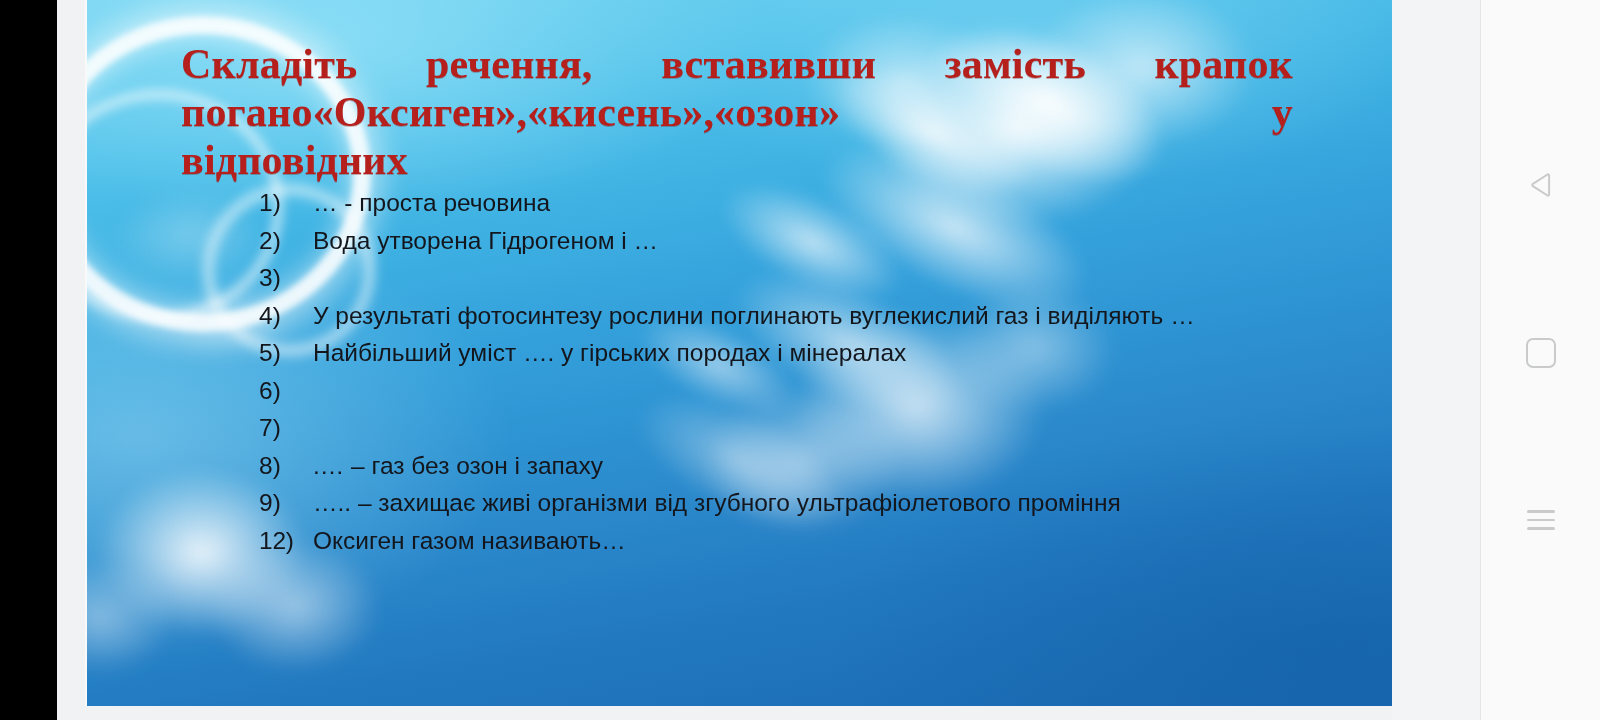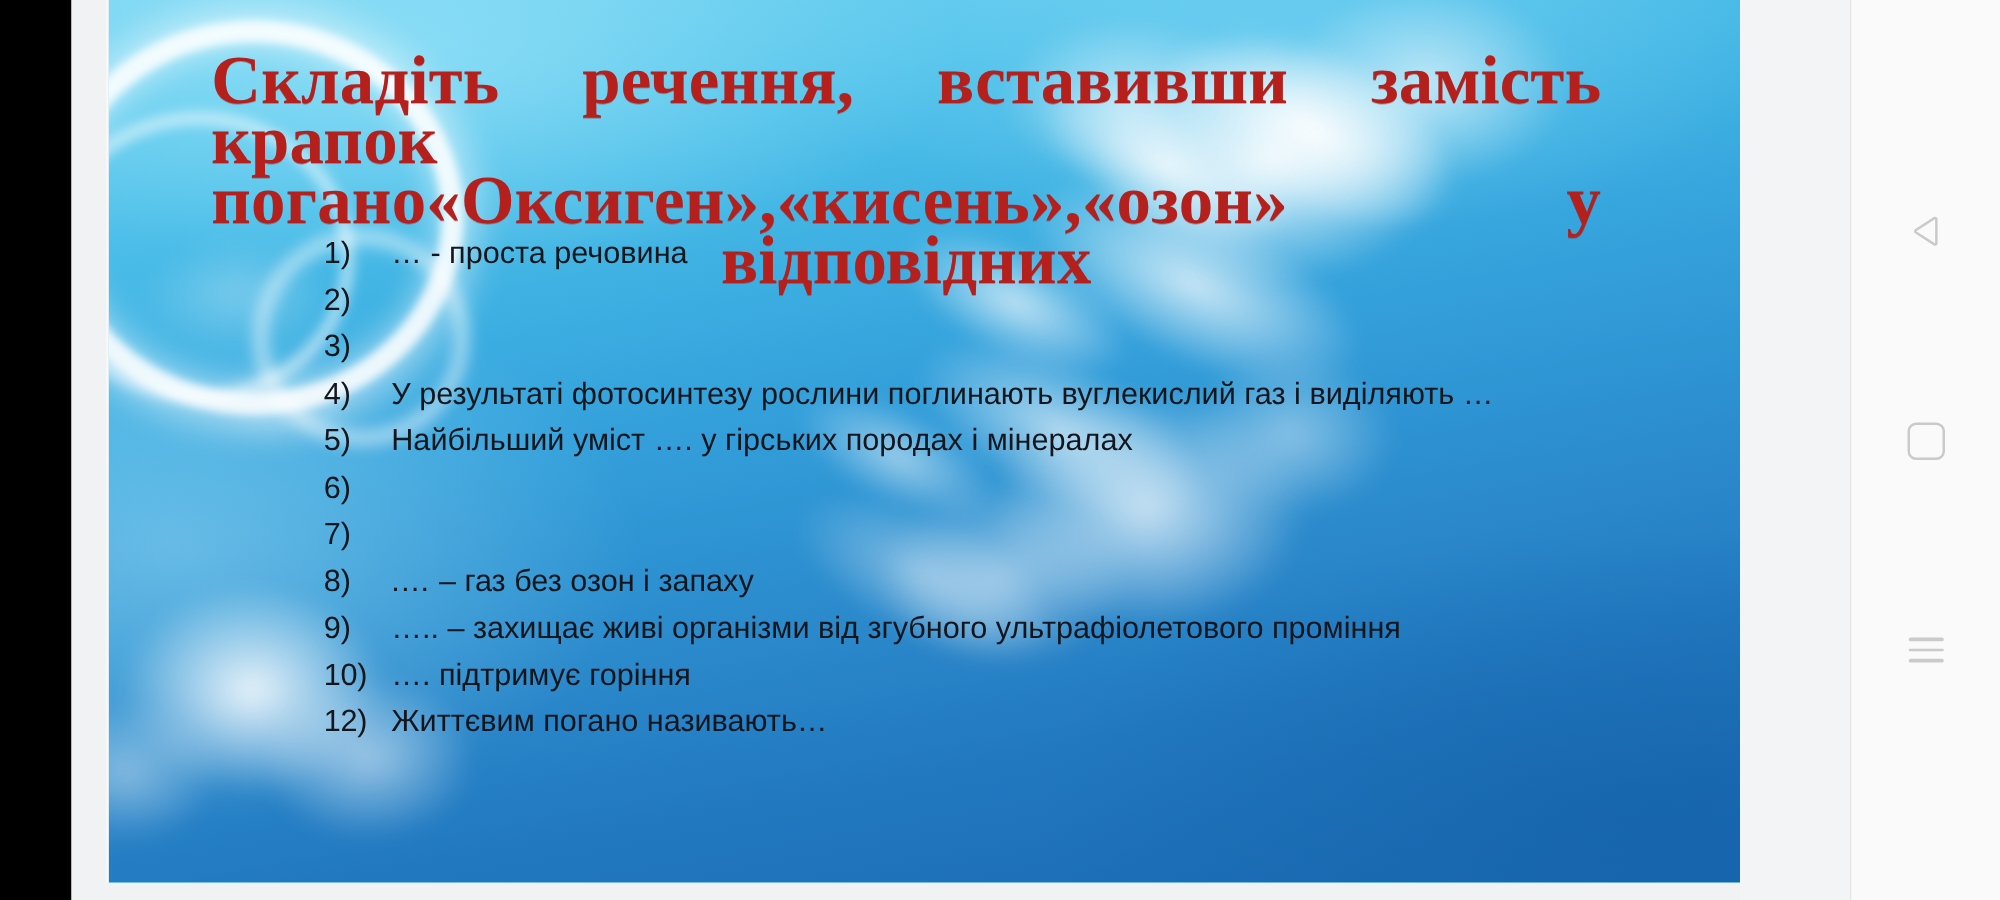--- a/index.html
+++ b/index.html
@@ -149,25 +149,25 @@
     width: 260px; height: 280px;
     background:
       radial-gradient(ellipse 40% 22% at 40% 30%, rgba(255,255,255,0.28), rgba(255,255,255,0) 72%),
       radial-gradient(ellipse 34% 18% at 54% 62%, rgba(255,255,255,0.22), rgba(255,255,255,0) 72%);
     filter: blur(10px);
   }
 
   
   .slide-title {
     position: absolute;
-    left: 82px; top: 40px;
+    left: 94px; top: 40px;
     width: 1112px;
     font-family: "Liberation Serif", "DejaVu Serif", serif;
     font-weight: bold;
-    font-size: 55px;
+    font-size: 42px;
     line-height: 48px;
     color: #b5201c;
     text-align: justify;
     text-align-last: justify;
     letter-spacing: 0.2px;
     text-shadow: 0 1px 0 rgba(120,10,10,0.30);
   }
   .slide-title .title-line { display: block; }
   .slide-title .title-line-1 {
     text-align: justify;
@@ -270,33 +270,34 @@
     <div class="cloud-mid"></div>
     <div class="cloud-bottom-left"></div>
     <div class="cloud-wisp-left"></div>
 
     <div class="slide-title">
       <span class="title-line title-line-1">Складіть речення, вставивши замість крапок</span>
       <span class="title-line" style="display:flex; justify-content:space-between;">
         <span>погано«Оксиген»,«кисень»,«озон»</span>
         <span>у</span>
       </span>
-      <span class="title-line" style="display:flex; justify-content:center;">
+      <span class="title-line" style="display:flex; justify-content:flex-start;">
         <span>відповідних</span>
       </span>
     </div>
 
     <div class="slide-list">
 
       <div class="list-row">
         <span class="list-num">1)</span>
         <span class="list-text">… - проста речовина</span>
       </div>
       <div class="list-row">
         <span class="list-num">2)</span>
+        <span class="list-text">Вода утворена Гідрогеном і …</span>
       </div>
       <div class="list-row">
         <span class="list-num">3)</span>
       </div>
       <div class="list-row">
         <span class="list-num">4)</span>
         <span class="list-text">У результаті фотосинтезу рослини поглинають вуглекислий газ і виділяють …</span>
       </div>
       <div class="list-row">
         <span class="list-num">5)</span>
@@ -310,26 +311,22 @@
       </div>
       <div class="list-row">
         <span class="list-num">8)</span>
         <span class="list-text">.… – газ без озон і запаху</span>
       </div>
       <div class="list-row">
         <span class="list-num">9)</span>
         <span class="list-text">….. – захищає живі організми від згубного ультрафіолетового проміння</span>
       </div>
       <div class="list-row">
-        <span class="list-num wide">10)</span>
-        <span class="list-text">….  підтримує горіння</span>
-      </div>
-      <div class="list-row">
         <span class="list-num wide">12)</span>
-        <span class="list-text">Життєвим погано називають…</span>
+        <span class="list-text">Оксиген газом називають…</span>
       </div>
 
     </div>
   </div>
 
   <div class="slide-edge-left"></div>
 
   <div class="right-panel"></div>
 
   <div class="navbar">

